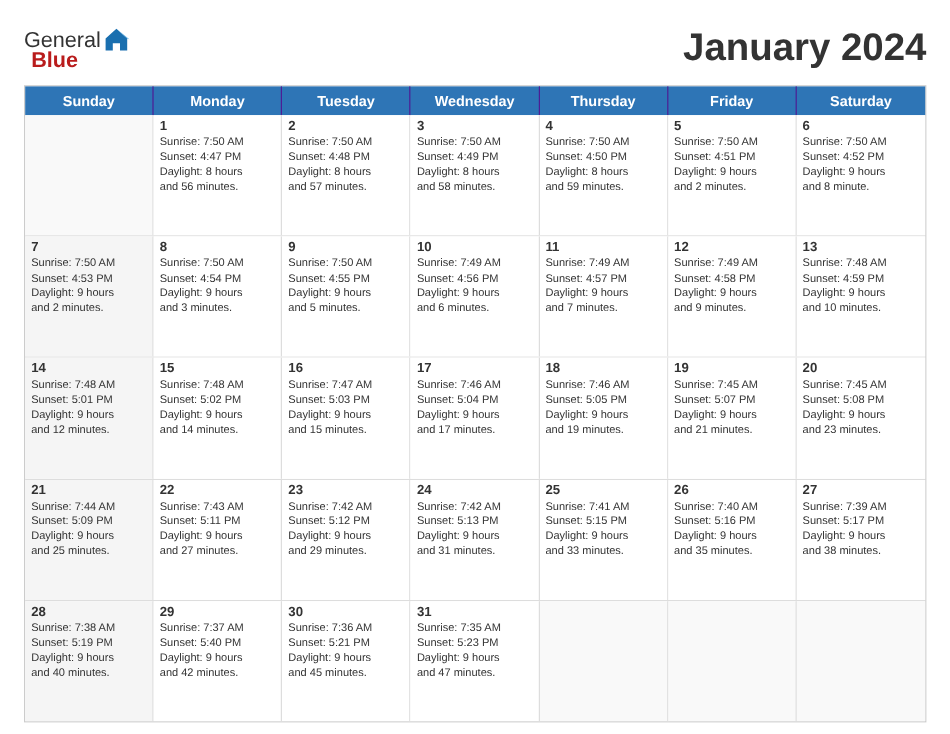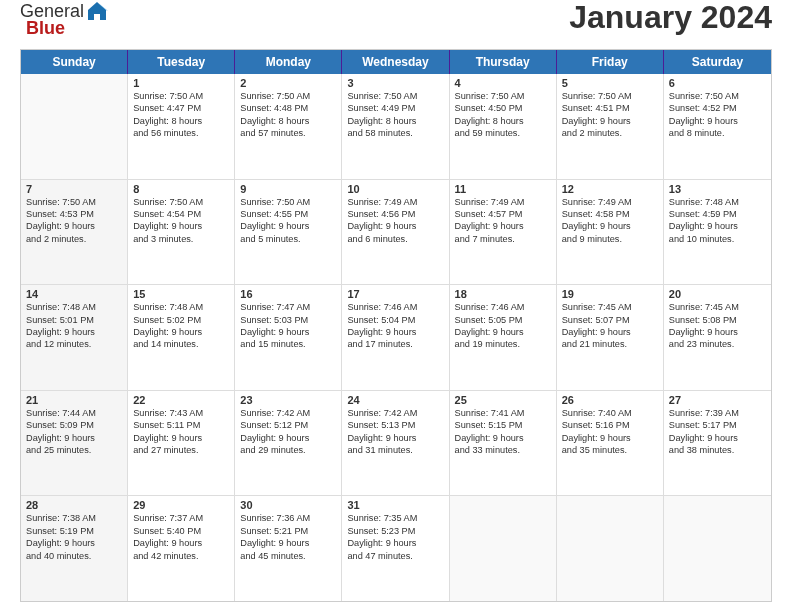--- a/index.html
+++ b/index.html
@@ -6,21 +6,21 @@
     body {
       width: 792px;
       height: 612px;
       font-family: Arial, Helvetica, sans-serif;
       background: #fff;
       overflow: hidden;
     }
     .page {
       width: 792px;
       height: 612px;
-      padding: 0 20px 10px 20px;
+      padding: 22px 20px 10px 20px;
       display: flex;
       flex-direction: column;
     }
     .header {
       display: flex;
       justify-content: space-between;
       align-items: flex-start;
       margin-bottom: 10px;
     }
     .logo {
@@ -129,22 +129,22 @@
       <span class="logo-blue" style="color:#b91c1c;font-size:18px;font-weight:bold;margin-top:-4px;margin-left:6px;">Blue</span>
     </div>
     <div class="title-block">
       <h1>January 2024</h1>
     </div>
   </div>
 
   <div class="calendar">
     <div class="cal-header-row">
     <div class="cal-header-cell">Sunday</div>
+        <div class="cal-header-cell">Monday</div>
         <div class="cal-header-cell">Tuesday</div>
-        <div class="cal-header-cell">Monday</div>
         <div class="cal-header-cell">Wednesday</div>
         <div class="cal-header-cell">Thursday</div>
         <div class="cal-header-cell">Friday</div>
         <div class="cal-header-cell">Saturday</div>
       </div>
     <div class="cal-body">
     <div class="cal-row">
           <div class="cal-cell empty"></div>
           <div class="cal-cell">
             <span class="day-num">1</span>

